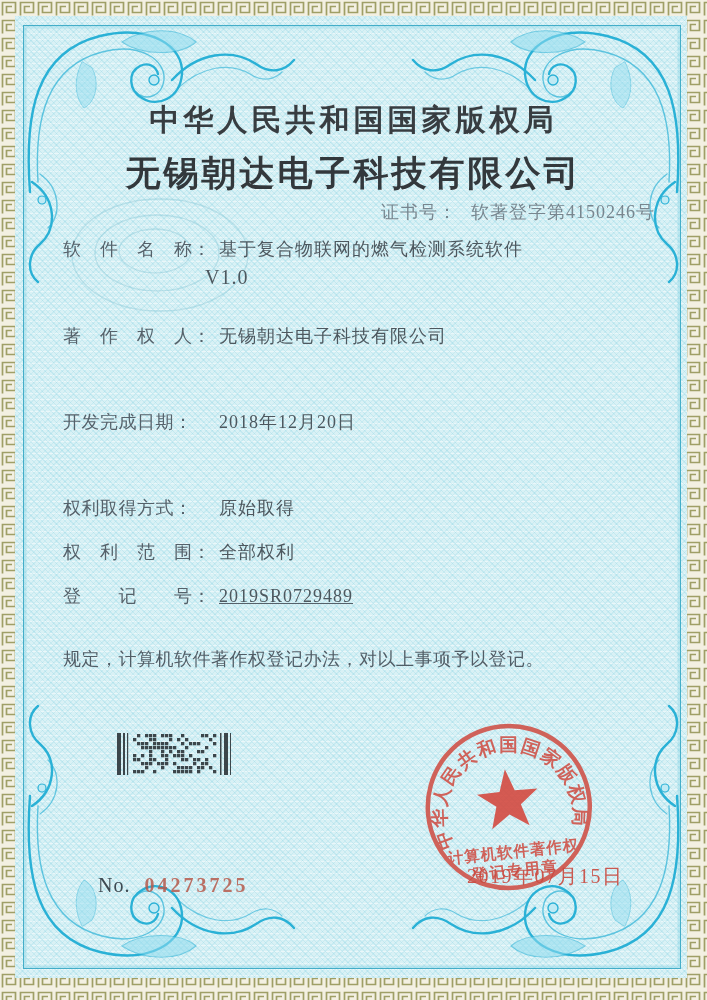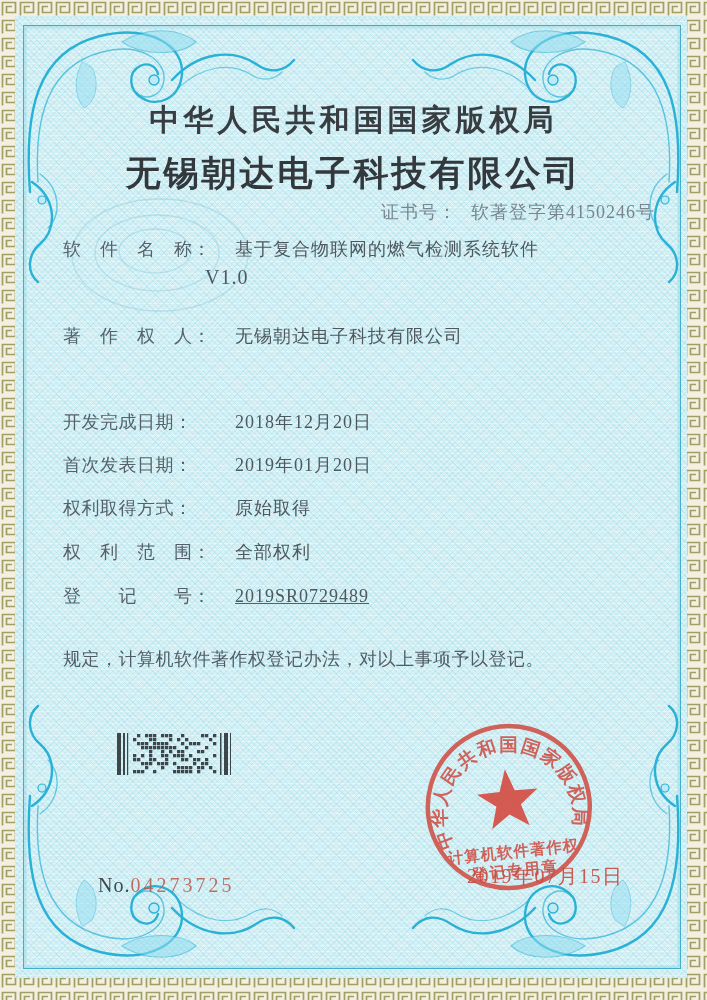--- a/index.html
+++ b/index.html
@@ -29,34 +29,34 @@
   .cert-title{
     left:0;right:0;top:150px;text-align:center;
     font-size:35px;font-weight:700;letter-spacing:3px;color:#33383c;
   }
   .cert-no-line{
     right:52px;top:200px;font-size:18px;color:#78868f;letter-spacing:1px;
   }
   .cert-no-line .v{margin-left:14px;}
   .field-row{left:63px;font-size:18px;color:#55616a;white-space:nowrap;}
   .field-row .lbl{display:inline-block;min-width:148px;letter-spacing:0.5px;}
-  .field-row .val{margin-left:24px;color:#4d585f;letter-spacing:1px;}
+  .field-row .val{margin-left:8px;color:#4d585f;letter-spacing:1px;}
   .version-line{left:205px;font-size:20px;color:#4d585f;letter-spacing:1px;}
   .statement{
     left:63px;top:638px;width:597px;
     font-size:18px;color:#515d66;letter-spacing:0.5px;line-height:43px;
   }
   .statement .ln{display:block;}
   .statement .ln.first{text-indent:2em;}
   .seal-date{
     left:427px;top:863px;font-size:20px;color:#c9493f;
     letter-spacing:1.5px;opacity:0.9;margin-left:40px;
   }
   .serial-line{left:98px;top:874px;font-size:20px;color:#3e4a52;letter-spacing:1px;}
-  .serial-line .num{color:#b55a4c;letter-spacing:3px;opacity:0.85;}
+  .serial-line .num{color:#b55a4c;margin-left:14px;letter-spacing:3px;opacity:0.85;font-weight:bold;}
   svg{display:block;}
 </style>
 </head>
 <body>
 
 <div class="page">
 
   <svg class="abs" style="left:0;top:0;" width="707" height="1000" aria-hidden="true">
     <defs>
       <pattern id="meander" width="18" height="18" patternUnits="userSpaceOnUse">
@@ -113,23 +113,20 @@
   <div class="abs version-line" style="top:266px;">V1.0</div>
 
   <div class="abs field-row" style="top:324px;">
     <span class="lbl">著　作　权　人：</span><span class="val">无锡朝达电子科技有限公司</span>
   </div>
 
   <div class="abs field-row" style="top:410px;">
     <span class="lbl">开发完成日期：</span><span class="val">2018年12月20日</span>
   </div>
 
-  <div class="abs field-row" style="top:453px;">
-    <span class="lbl">首次发表日期：</span><span class="val">2019年01月20日</span>
-  </div>
 
   <div class="abs field-row" style="top:540px;">
     <span class="lbl">权　利　范　围：</span><span class="val">全部权利</span>
   </div>
 
   <div class="abs field-row" style="top:496px;">
     <span class="lbl">权利取得方式：</span><span class="val">原始取得</span>
   </div>
 
   <div class="abs field-row" style="top:584px;text-decoration:underline;">

